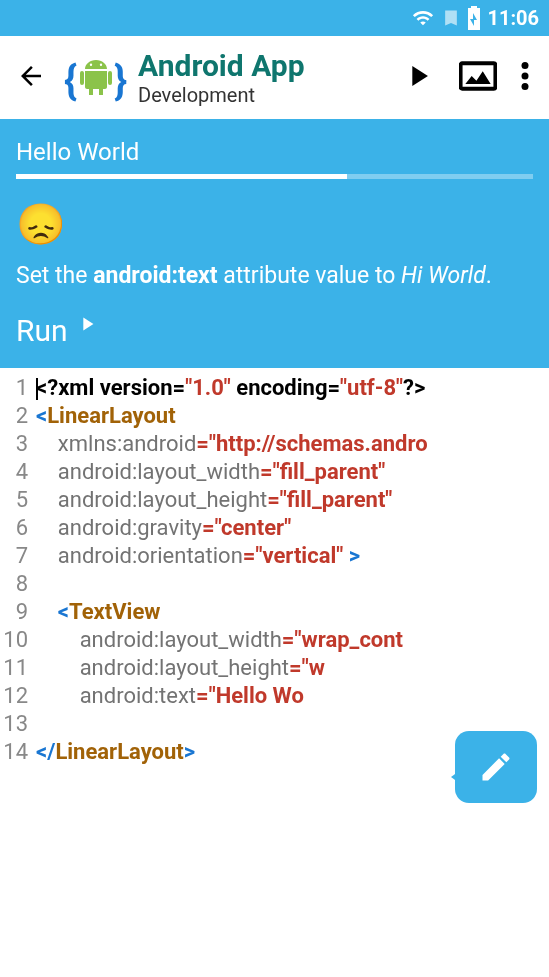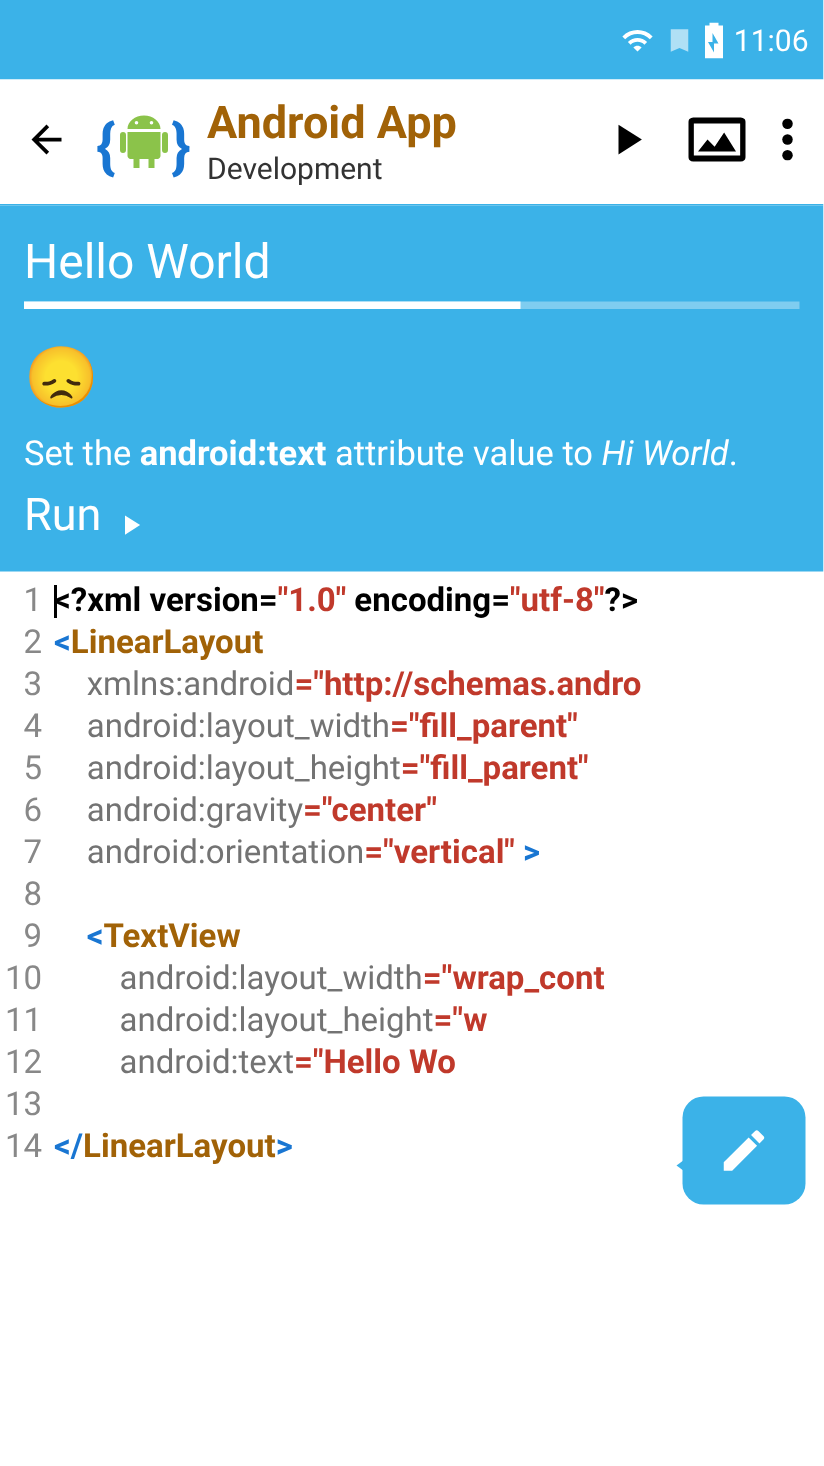--- a/index.html
+++ b/index.html
@@ -1,36 +1,36 @@
 <!DOCTYPE html>
 <html><head>
 <meta charset="utf-8">
 <style>
 *{margin:0;padding:0;box-sizing:border-box;font-family:Roboto,Arial,sans-serif}
 body{width:549px;height:977px;background:#fff;overflow:hidden;position:relative}
-.statusbar{height:53px;background:#3BB2E8;display:flex;align-items:center;justify-content:flex-end;padding:0 10px;gap:6px;color:#fff;font-size:20px;font-weight:400}
+.statusbar{height:36px;background:#3BB2E8;display:flex;align-items:center;justify-content:flex-end;padding:0 10px;gap:6px;color:#fff;font-size:20px;font-weight:700}
 .statusbar svg{fill:#fff}
 .appbar{height:84px;background:#fff;display:flex;align-items:center;padding:0 8px;gap:10px;border-bottom:1px solid #3BB2E8}
 .back-arrow{padding:8px}
 .logo{width:64px;height:64px;position:relative;display:flex;align-items:center;justify-content:center}
 .title-block{flex:1}
-.title-line1{font-size:30px;font-weight:700;color:#a16207}
+.title-line1{font-size:30px;font-weight:700;color:#0f766e}
 .title-line2{font-size:20px;color:#333}
 .appbar-actions{display:flex;align-items:center;gap:24px;padding-right:12px}
 .instructions{background:#3BB2E8;color:#fff;padding:18px 16px 20px 16px}
-.lesson-title{font-size:32px;font-weight:400;margin-bottom:8px}
+.lesson-title{font-size:24px;font-weight:400;margin-bottom:8px}
 .progress-track{height:5px;background:rgba(255,255,255,.35);margin-bottom:22px}
 .progress-fill{height:100%;background:#fff;width:64%}
 .instr-text{font-size:23px;line-height:1.35;margin-bottom:14px}
 .instr-text em{font-style:italic}
 .emoji{font-size:40px;margin:6px 0 14px 0}
-.instr-line2{font-size:23px;margin-bottom:10px}
+.instr-line2{font-size:23px;margin-bottom:24px}
 .instr-line2 b{font-weight:700}
 .instr-line2 i{font-style:italic}
-.run-btn{display:inline-flex;align-items:flex-end;gap:8px;font-size:30px;color:#fff}
+.run-btn{display:inline-flex;align-items:flex-start;gap:8px;font-size:30px;color:#fff}
 .run-btn svg{fill:#fff}
 .code{font-family:"Courier New",monospace;font-size:22px;line-height:28px;white-space:pre;padding-top:6px;overflow:hidden}
 .gutter{display:inline-block;width:36px;text-align:right;color:#888;padding-right:8px;user-select:none}
 .tag{color:#a16207;font-weight:700}
 .attr{color:#737373}
 .punc{color:#C0392B;font-weight:700}
 .str{color:#C0392B;font-weight:700}
 .bracket{color:#1976D2;font-weight:700}
 .xmlhead{color:#000;font-weight:700}
 .fab{position:absolute;right:6px;bottom:150px;width:100px;height:100px}

